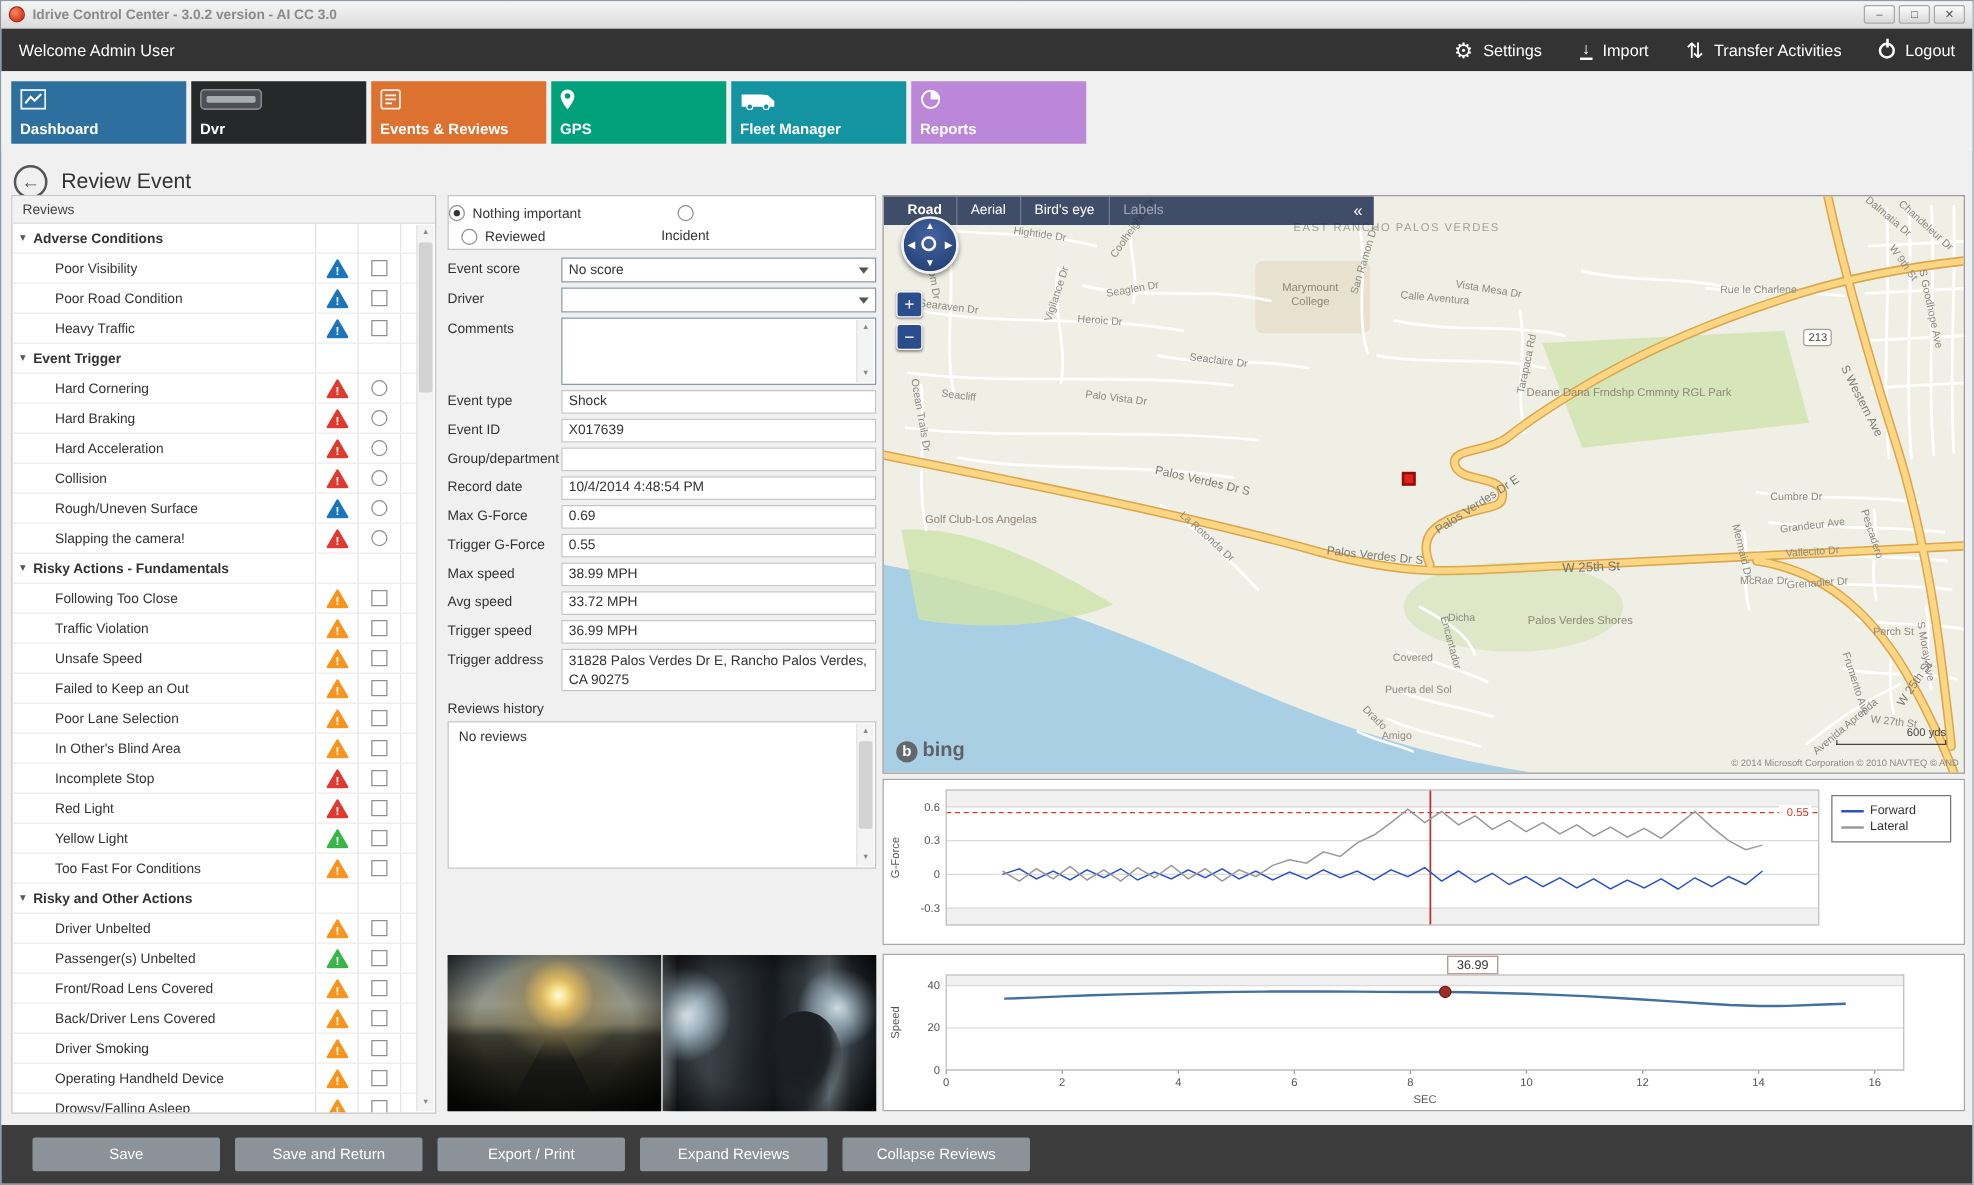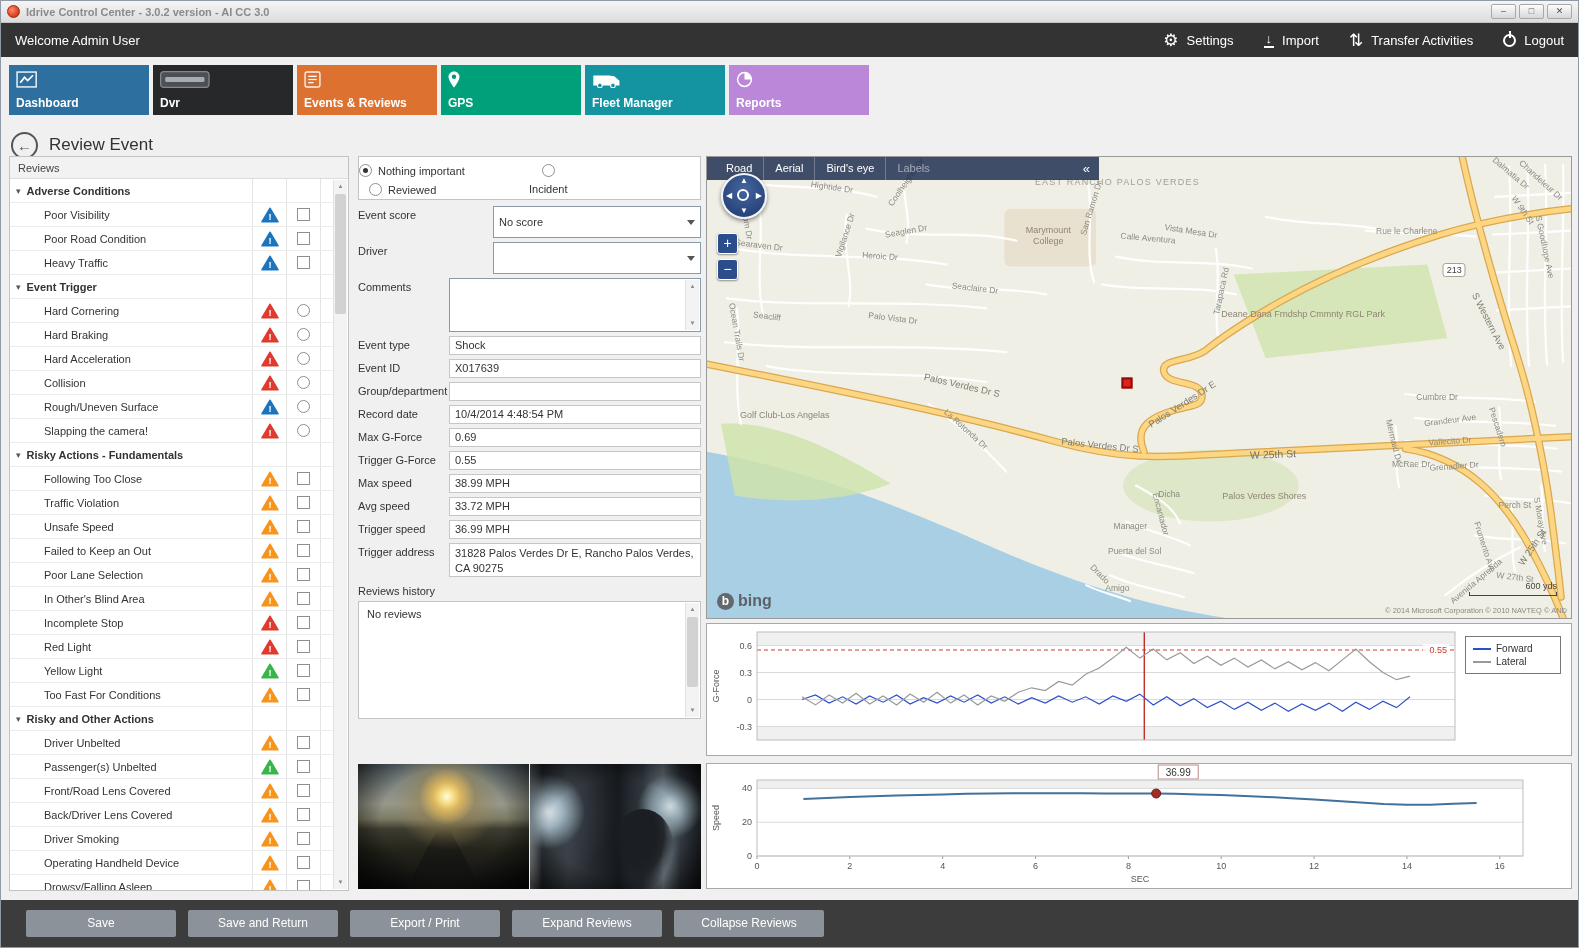--- a/index.html
+++ b/index.html
@@ -58,21 +58,21 @@
 .r-up{top:0}.r-dn{bottom:0}
 .r-thumb{position:absolute;left:1px;right:1px;top:14px;background:#d2d2d2;border-radius:2px;cursor:pointer;}
 
 
 .form-col{position:absolute;left:357px;top:155px;width:343px;}
 .class-box{background:#fff;border:1px solid #c3c3c3;height:44px;position:relative;font-size:11px;color:#333;margin-bottom:6px;}
 .class-item{position:absolute;display:flex;align-items:center;gap:6px;cursor:pointer;}
 .f-row{display:flex;align-items:flex-start;margin-bottom:4px;}
 .f-lab{width:91px;font-size:11px;color:#333;padding-top:3px;flex:0 0 auto;}
 .ctl{flex:1;position:relative;}
-.ctl-select{height:32px;border:1px solid #8a9aa8;background:#fff;display:flex;align-items:center;font-size:11px;padding-left:5px;color:#333;cursor:pointer;margin-left:44px;}
+.ctl-select{height:20px;border:1px solid #8a9aa8;background:#fff;display:flex;align-items:center;font-size:11px;padding-left:5px;color:#333;cursor:pointer;}
 .ctl-select .arr{position:absolute;right:1px;top:1px;bottom:1px;width:16px;display:flex;align-items:center;justify-content:center;background:#fff;}
 .tri{width:0;height:0;border-left:4px solid transparent;border-right:4px solid transparent;border-top:5px solid #555;}
 .ctl-text{height:19px;border:1px solid #c6c6c6;background:#fff;font-size:11px;padding:2px 5px 0;color:#333;overflow:hidden;white-space:nowrap;}
 .ctl-area{height:54px;border:1px solid #8a9aa8;background:#fff;font-size:11px;padding:3px 18px 0 5px;color:#333;}
 .ctl-ml{height:34px;border:1px solid #c6c6c6;background:#fff;font-size:11px;padding:2px 5px 0;color:#333;line-height:1.35;}
 .rv-hist-label{font-size:11px;color:#333;margin:8px 0 4px;}
 .rv-hist{height:118px;background:#fff;border:1px solid #c3c3c3;position:relative;font-size:11px;color:#333;padding:6px 20px 0 8px;}
 
 
 .thumbs{position:absolute;left:357px;top:763px;width:343px;height:125px;display:flex;gap:1px;}
@@ -95,21 +95,21 @@
 .map-lbl{position:absolute;font-size:8.5px;color:#8b8b82;white-space:nowrap;transform:translate(-50%,-50%) rotate(var(--r,0deg));pointer-events:none;}
 .map-lbl.area{font-size:9px;letter-spacing:1.2px;color:#a0a098;}
 .map-lbl.place{color:#8f8475;font-size:9px;}
 .map-lbl.road{color:#7d7d72;font-size:9.5px;}
 .map-lbl.road-major{color:#75756a;font-size:10.5px;}
 .map-lbl.wrap{white-space:normal;width:62px;text-align:center;line-height:1.15;}
 .shield{position:absolute;transform:translate(-50%,-50%);background:#fff;border:1px solid #a8a193;border-radius:3px;font-size:9px;color:#444;padding:0 3px;line-height:12px;}
 .marker{position:absolute;width:11px;height:11px;background:#e3211c;border:2px solid #8c0f0c;transform:translate(-50%,-50%);cursor:pointer;}
 .map-bar{position:absolute;top:0;left:0;width:392px;height:23px;background:rgba(25,42,76,.82);display:flex;align-items:center;color:#fff;font-size:11px;z-index:4;}
 .map-tab{padding:0 11px;border-right:1px solid rgba(255,255,255,.25);line-height:23px;cursor:pointer;white-space:nowrap;}
-.map-tab.active{font-weight:normal;padding-left:19px;}
+.map-tab.active{font-weight:bold;padding-left:19px;}
 .map-tab.disabled{opacity:.5;border-right:none;}
 .map-collapse{margin-left:auto;padding:0 9px;font-size:13px;cursor:pointer;}
 .compass{position:absolute;left:14px;top:16px;width:46px;height:46px;border-radius:50%;background:radial-gradient(circle at 50% 35%,#45649f,#1e3a6d);border:2px solid #f0f3f8;box-shadow:0 2px 4px rgba(0,0,0,.45);z-index:5;}
 .c-g{position:absolute;color:#fff;font-size:8px;line-height:1;}
 .c-n{top:2px;left:50%;transform:translateX(-50%);}
 .c-s{bottom:2px;left:50%;transform:translateX(-50%);}
 .c-w{left:3px;top:50%;transform:translateY(-50%);}
 .c-e{right:3px;top:50%;transform:translateY(-50%);}
 .c-dot{position:absolute;left:50%;top:50%;width:12px;height:12px;margin:-7px 0 0 -7px;border:2px solid #fff;border-radius:50%;}
 .zoomctl{position:absolute;left:10px;top:76px;display:flex;flex-direction:column;gap:5px;z-index:5;}
@@ -873,21 +873,21 @@
       <div class="map-lbl place wrap" style="left: 39.5%; top: 17%;">Marymount College</div>
       <div class="map-lbl place" style="left: 69%; top: 34%;">Deane Dana Frndshp Cmmnty RGL Park</div>
       <div class="map-lbl place" style="left: 9%; top: 56%;">Golf Club-Los Angelas</div>
       <div class="map-lbl road" style="left: 29.5%; top: 49.5%; --r: 13deg;">Palos Verdes Dr S</div>
       <div class="map-lbl road" style="left: 45.5%; top: 62.5%; --r: 6deg;">Palos Verdes Dr S</div>
       <div class="map-lbl road" style="left: 55%; top: 53.5%; --r: -33deg;">Palos Verdes Dr E</div>
       <div class="map-lbl road-major" style="left: 65.5%; top: 64.5%; --r: -2deg;">W 25th St</div>
       <div class="map-lbl place" style="left: 64.5%; top: 73.5%;">Palos Verdes Shores</div>
       <div class="map-lbl street" style="left: 30%; top: 59%; --r: 42deg;">La Rotonda Dr</div>
       <div class="map-lbl street" style="left: 53.5%; top: 73%;">Dicha</div>
-      <div class="map-lbl street" style="left: 49%; top: 80%;">Manager</div>
+      <div class="map-lbl street" style="left: 49%; top: 80%;">Covered</div>
       <div class="map-lbl street" style="left: 49.5%; top: 85.5%;">Puerta del Sol</div>
       <div class="map-lbl street" style="left: 52.5%; top: 77.5%; --r: 75deg;">Encantador</div>
       <div class="map-lbl street" style="left: 3.5%; top: 38%; --r: 80deg;">Ocean Trails Dr</div>
       <div class="map-lbl street" style="left: 21.5%; top: 35%; --r: 7deg;">Palo Vista Dr</div>
       <div class="map-lbl street" style="left: 7%; top: 34.5%; --r: 7deg;">Seacliff</div>
       <div class="map-lbl street" style="left: 31%; top: 28.5%; --r: 7deg;">Seaclaire Dr</div>
       <div class="map-lbl street" style="left: 20%; top: 21.5%; --r: 4deg;">Heroic Dr</div>
       <div class="map-lbl street" style="left: 6%; top: 19%; --r: 7deg;">Searaven Dr</div>
       <div class="map-lbl street" style="left: 4.5%; top: 13%; --r: 80deg;">Phantom Dr</div>
       <div class="map-lbl street" style="left: 23%; top: 16%; --r: -10deg;">Seaglen Dr</div>

